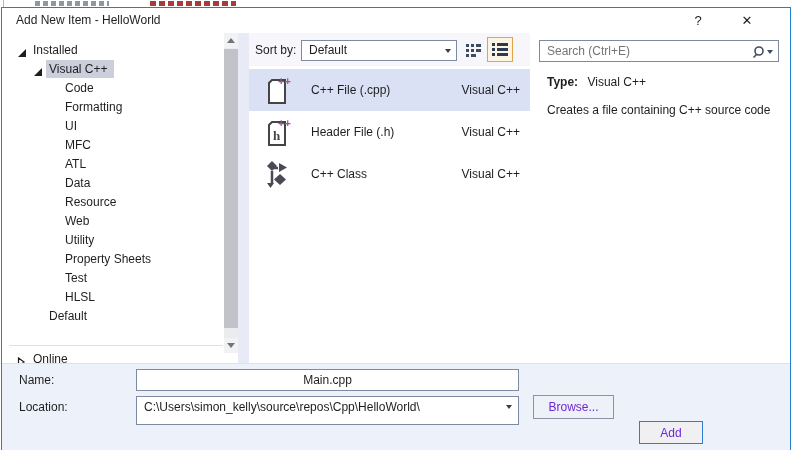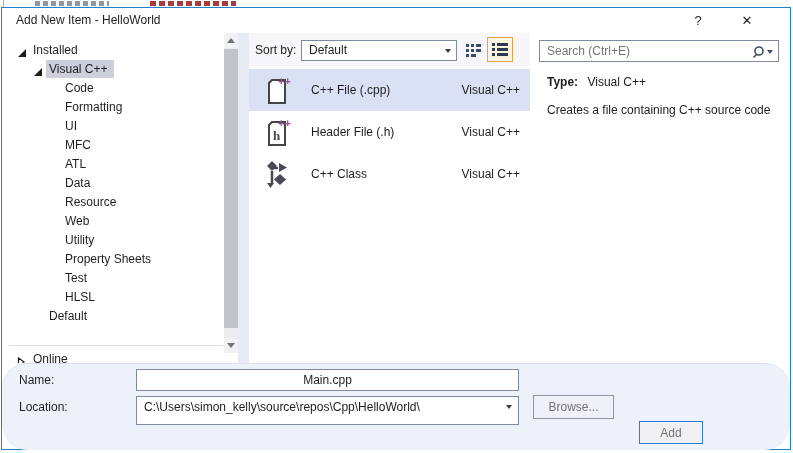--- a/index.html
+++ b/index.html
@@ -9,21 +9,21 @@
   .abs{position:absolute;box-sizing:border-box;}
   .dlg{background:#fff;border:1px solid #1f80d0;}
   .lbl{white-space:nowrap;}
   .input{background:#fff;border:1px solid #7e8aa0;padding:2px 7px;font:12px "Liberation Sans",sans-serif;color:#1e1e1e;outline:none;}
   .caret{width:0;height:0;border-left:3.5px solid transparent;border-right:3.5px solid transparent;border-top:4px solid #3c3c3c;}
   .treerow{height:18px;line-height:18px;white-space:nowrap;}
   .trow{position:absolute;left:0;width:281px;height:42px;}
   .trow .tname{position:absolute;left:62px;top:14px;}
   .trow .tlang{position:absolute;right:10px;top:14px;}
   .trow .ticon{position:absolute;left:14px;top:6px;width:30px;height:30px;}
-  .btn{display:flex;align-items:center;justify-content:center;background:#f0f0f3;border:1px solid #8b93a5;font-size:12px;color:#737373;}
+  .btn{display:flex;align-items:center;justify-content:center;background:#f0f0f3;border:1px solid #8b93a5;font-size:12px;color:#6d28d9;}
   .frag{position:absolute;top:1px;height:5px;}
 </style>
 </head>
 <body>
 
 <div id="stage">
 
   <div class="abs" style="left:0;top:0;width:793px;height:7px;background:#fff;">
     <div class="abs" style="left:3px;top:0;width:1px;height:7px;background:#b5b5b5;"></div>
     <div class="frag" style="left:35px;width:74px;background:repeating-linear-gradient(90deg,#8e98a4 0 5px,#ffffff 5px 8px);"></div>
@@ -179,21 +179,21 @@
             <polygon points="15,5 21,5 18,9" fill="#3d4b63"></polygon>
           </svg></span>
       </div>
       <div class="abs lbl" style="left:17px;top:42px;">
         <b>Type:</b>
         <span style="margin-left:6px;">Visual C++</span>
       </div>
       <div class="abs lbl" style="left:17px;top:70px;">Creates a file containing C++ source code</div>
     </div>
 
-    <div class="abs" style="left:0;top:355px;width:788px;height:87px;background:#edf1f9;border-top:1px solid #dde2ee;border-radius:25px;">
+    <div class="abs" style="left:0;top:355px;width:788px;height:87px;background:#edf1f9;border-top:1px solid #dde2ee;">
       <span class="abs lbl" style="left:17px;top:9px;">Name:</span>
       <input class="abs input" style="left: 134px; top: 5px; width: 383px; height: 22px; text-align: center;" value="Main.cpp">
       <span class="abs lbl" style="left:17px;top:36px;">Location:</span>
       <div class="abs input" style="left:134px;top:32px;width:383px;height:29px;line-height:16px;overflow:hidden;">
         <span class="lbl">C:\Users\simon_kelly\source\repos\Cpp\HelloWorld\</span>
         <span class="caret abs" style="right:6px;top:8px;"></span>
       </div>
       <div class="abs btn" style="left:531px;top:31px;width:81px;height:24px;background:#eef1f8;">
         <span>Browse...</span>
       </div>

